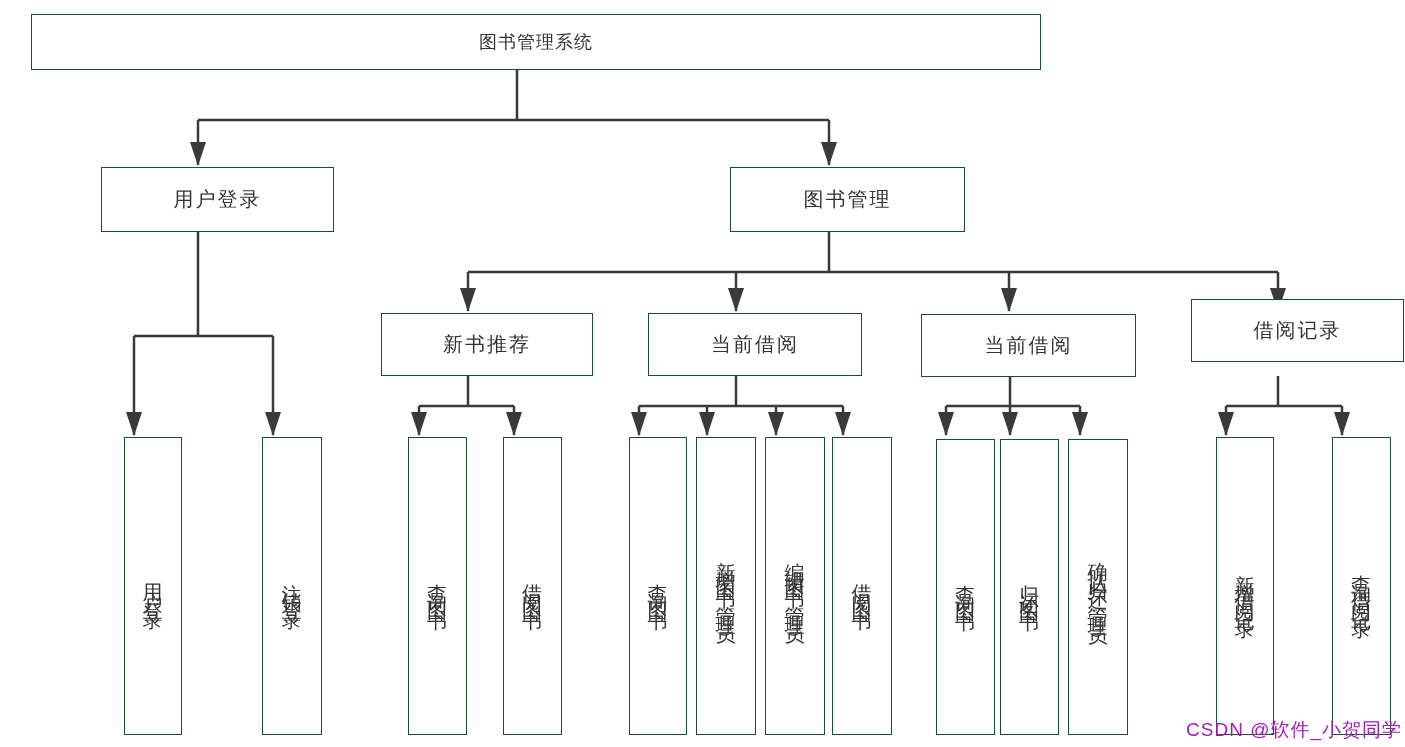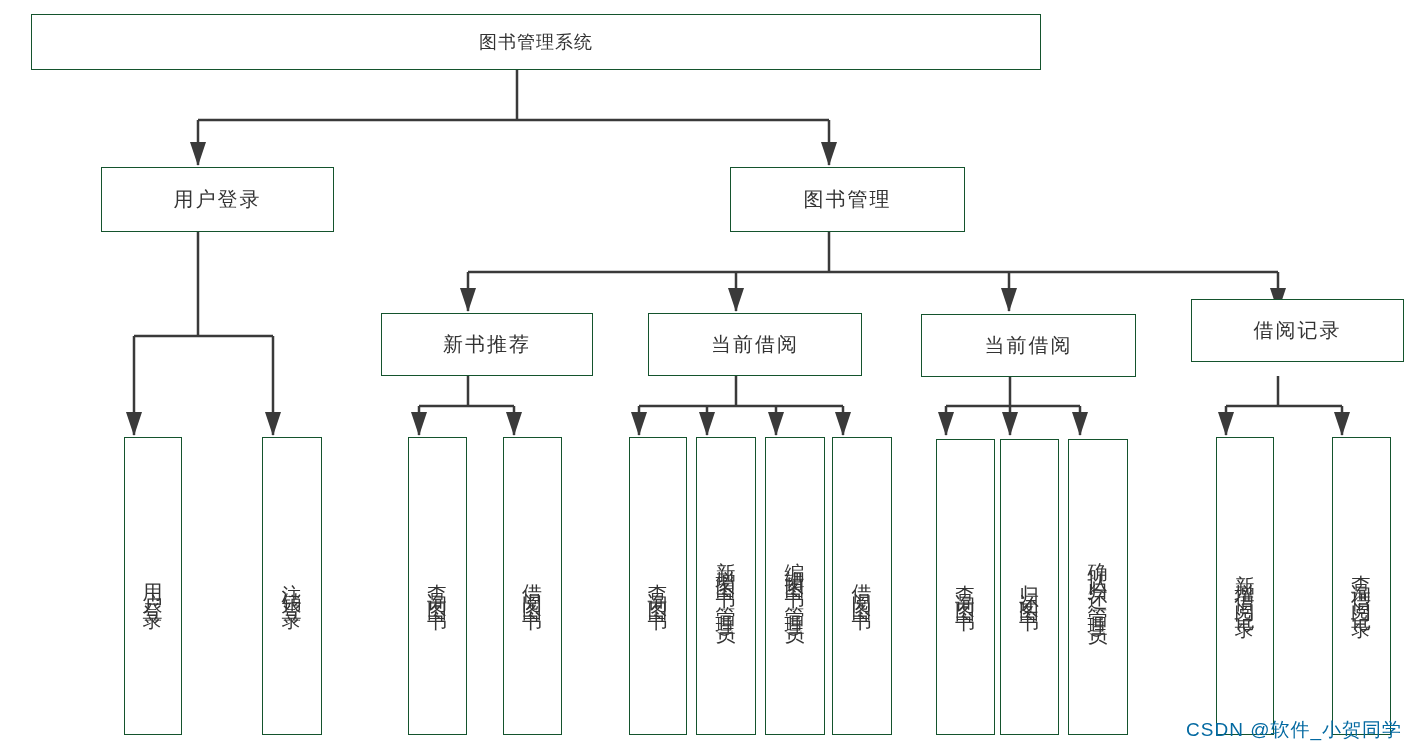--- a/index.html
+++ b/index.html
@@ -36,21 +36,21 @@
     line-height:1;
     letter-spacing:9px;
     white-space:nowrap;
   }
   .watermark{
     position:absolute;
     right:3px;
     bottom:4px;
     font-size:19px;
     letter-spacing:1px;
-    color:#0369a1;
+    color:#a21caf;
     z-index:5;
     white-space:nowrap;
     margin-top:48px;
   }
 </style>
 </head>
 <body>
 
 <div id="canvas">
 

